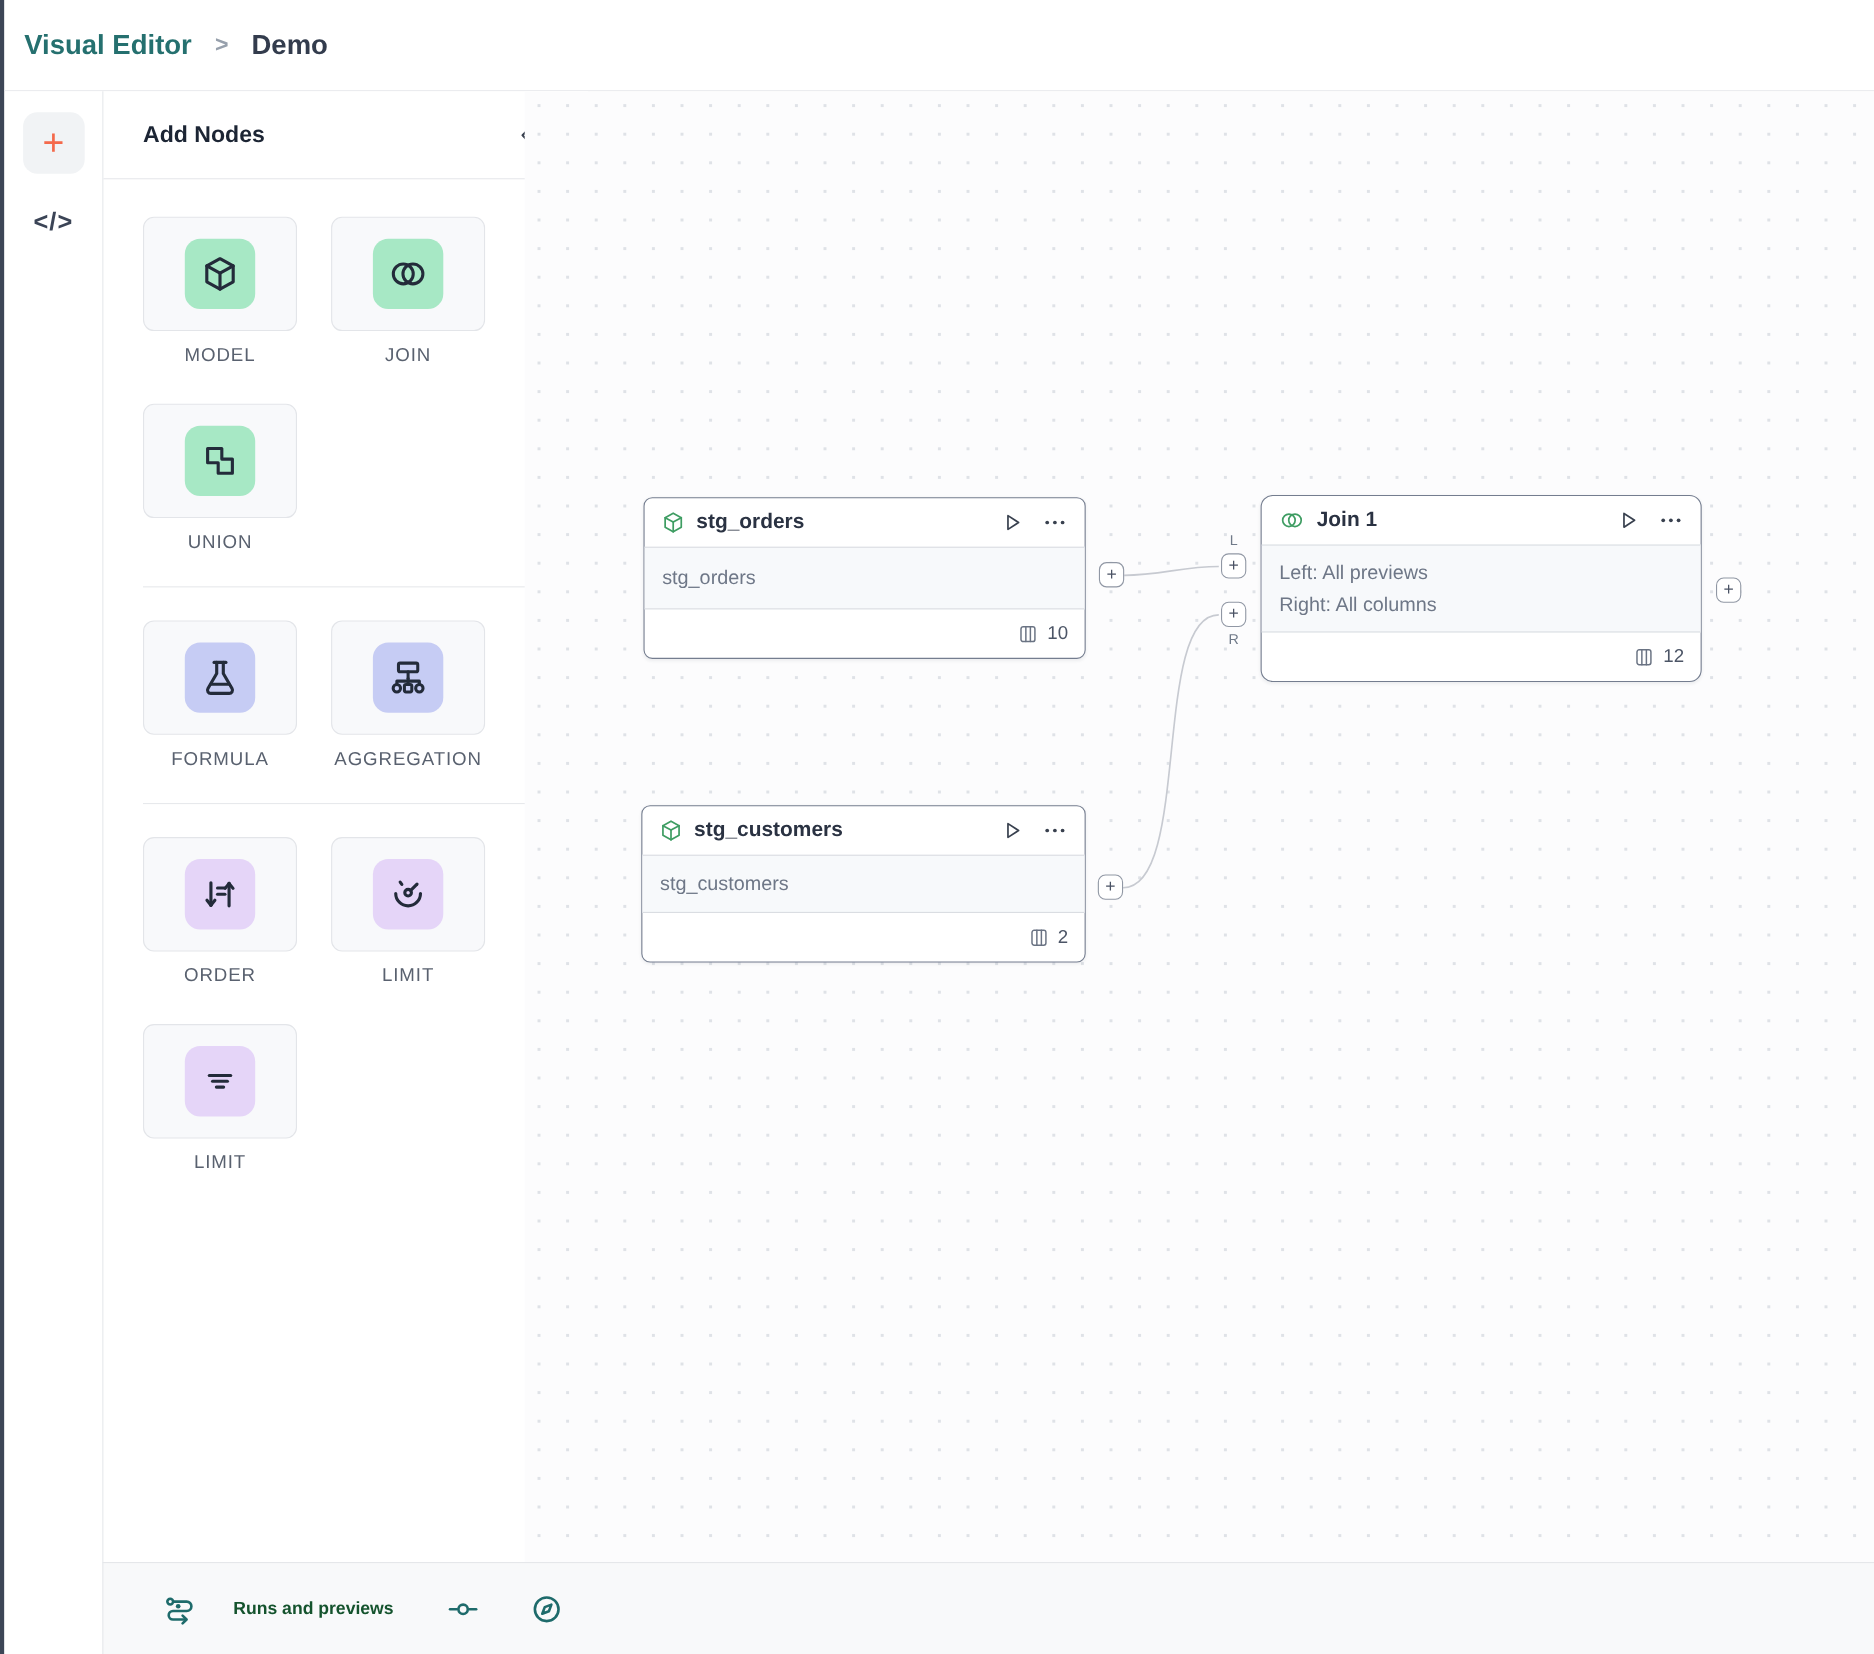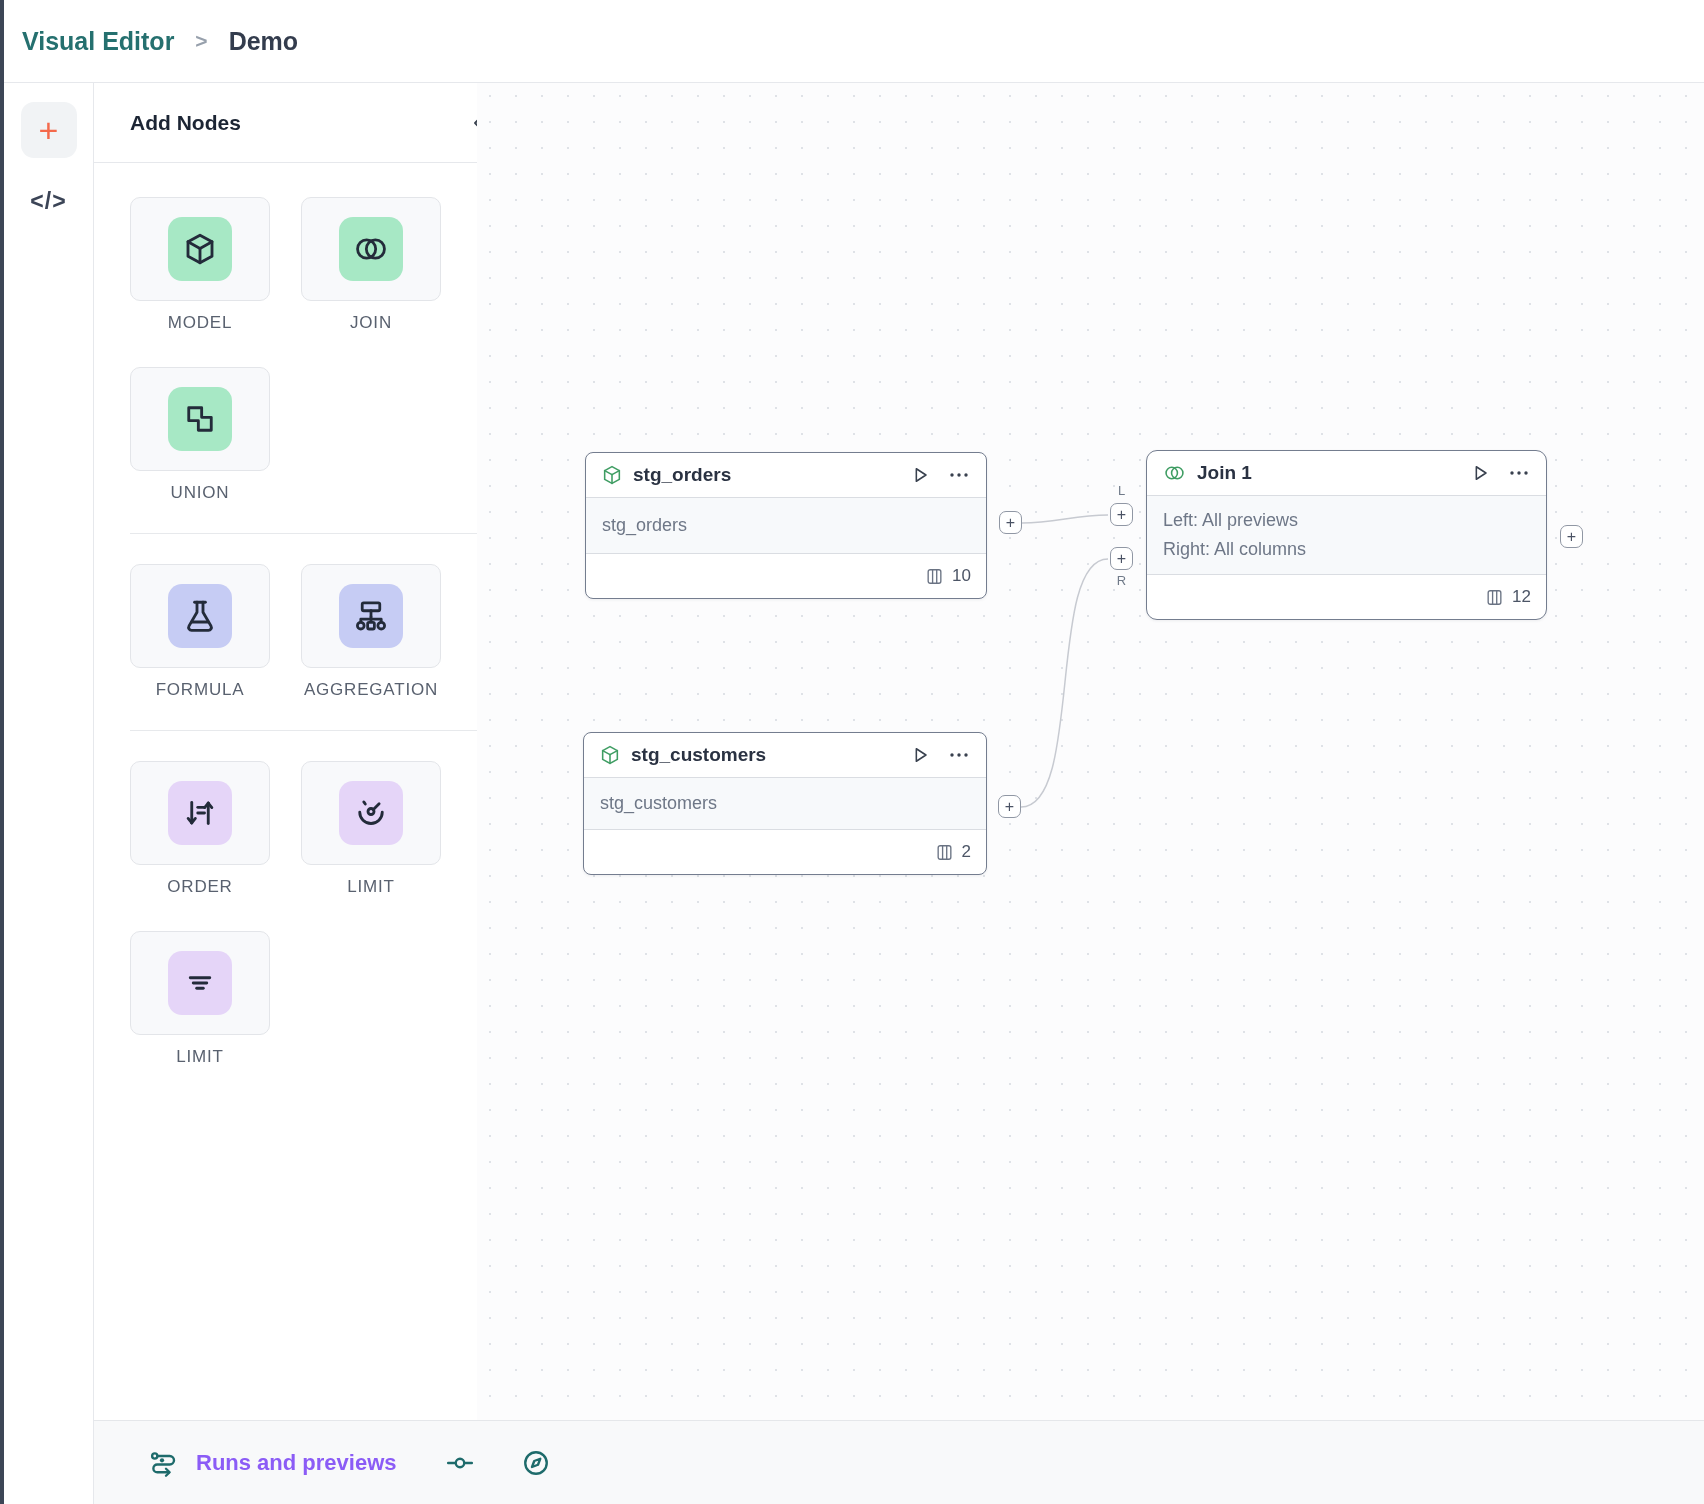--- a/index.html
+++ b/index.html
@@ -66,21 +66,21 @@
   .handle{position:absolute;width:23px;height:23px;background:#fff;border:1px solid #9097a4;
           border-radius:7px;display:flex;align-items:center;justify-content:center;
           color:#4a5264;font-size:16px;line-height:1;cursor:pointer;z-index:3;}
   .hlabel{position:absolute;width:23px;text-align:center;color:#707a89;font-size:13px;z-index:3;}
 
   
   #bottombar{position:absolute;left:93px;right:0;bottom:0;height:84px;background:#f8f9fa;
              border-top:1px solid #e5e7ea;border-left:1px solid #e6e8ec;
              display:flex;align-items:center;padding-left:54px;}
   .bb-teal{stroke:#1e6b6b;fill:none;stroke-width:1.9;stroke-linecap:round;stroke-linejoin:round;cursor:pointer;}
-  .bb-label{color:#8b5cf6;font-size:22px;font-weight:bold;margin-left:16px;cursor:pointer;}
+  .bb-label{color:#14532d;font-size:16px;font-weight:bold;margin-left:32px;cursor:pointer;}
   .bb-gap1{margin-left:48px;}
   .bb-gap2{margin-left:46px;}
 </style>
 </head>
 <body>
 
 <div id="page">
   <div id="left-edge"></div>
 
   <div id="header">

